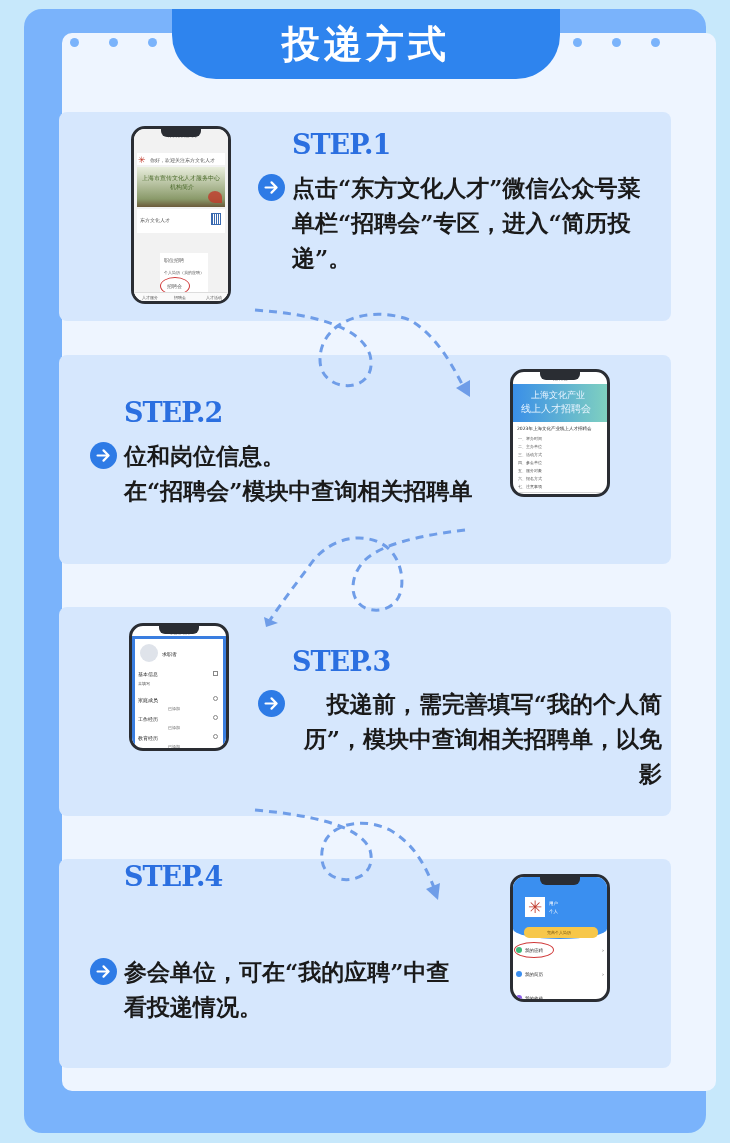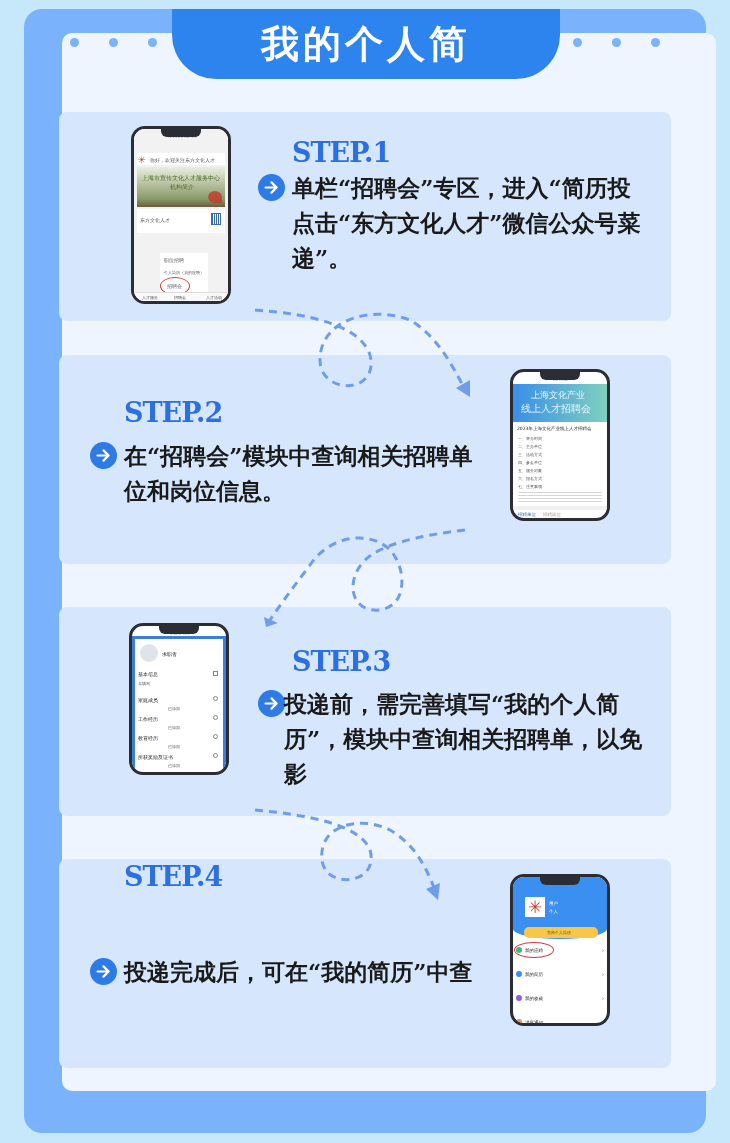--- a/index.html
+++ b/index.html
@@ -40,21 +40,21 @@
     position: absolute; color: #1a1a1a; font-weight: bold; font-size: 23px; line-height: 35px;
     font-family: "DejaVu Serif", "Liberation Serif", serif;
   }
   .arrow-icon {
     position: absolute; width: 27px; height: 27px; border-radius: 50%;
     background: #2e7be6; display: flex; align-items: center; justify-content: center;
   }
   .arrow-icon svg { width: 17px; height: 17px; }
 
   .phone {
-    position: absolute; width: 100px; height: 152px;
+    position: absolute; width: 100px; height: 128px;
     border: 3px solid #2a2d33; border-radius: 14px; background: #ffffff; overflow: hidden;
   }
   .notch {
     position: absolute; left: 50%; transform: translateX(-50%); top: -1px;
     width: 40px; height: 9px; background: #2a2d33; border-radius: 0 0 6px 6px; z-index: 3;
   }
   .ph-text { position: absolute; font-size: 5px; color: #555; font-family: "DejaVu Sans", sans-serif; white-space: nowrap; }
   .curve { position: absolute; pointer-events: none; }
 </style>
 </head>
@@ -65,21 +65,21 @@
 </div>
 
 <div class="dot" style="left:70px"></div>
 <div class="dot" style="left:109px"></div>
 <div class="dot" style="left:148px"></div>
 <div class="dot" style="left:573px"></div>
 <div class="dot" style="left:612px"></div>
 <div class="dot" style="left:651px"></div>
 
 <div class="title-tab">
-  <span>我的个人简</span>
+  <span>投递方式</span>
 </div>
 
 <div class="card" style="top:112px;height:209px;"></div>
 <div class="phone" style="left:131px;top:126px;height:178px;">
   <div class="notch"></div>
   <div style="position:absolute;left:0;top:0;right:0;height:100%;background:#f2f2f2;"></div>
   <div class="ph-text" style="left:34px;top:3px;">东方文化人才</div>
   <div style="position:absolute;left:3px;top:24px;right:3px;height:12px;background:#fff;"></div>
   <div style="position:absolute;left:4px;top:26px;color:#c0392b;font-size:9px;">✳</div>
   <div class="ph-text" style="left:16px;top:28px;">你好，欢迎关注东方文化人才</div>
@@ -93,42 +93,42 @@
   <div style="position:absolute;left:26px;top:124px;width:48px;height:44px;background:#fff;"></div>
   <div class="ph-text" style="left:30px;top:128px;">职位招聘</div>
   <div class="ph-text" style="left:30px;top:141px;font-size:4px;">个人简历（我的应聘）</div>
   <div class="ph-text" style="left:33px;top:154px;">招聘会</div>
   <div style="position:absolute;left:26px;top:148px;width:30px;height:18px;border:1px solid #d03a3a;border-radius:50%;"></div>
   <div style="position:absolute;left:0;right:0;bottom:0;height:9px;background:#fafafa;border-top:1px solid #ddd;"></div>
   <div class="ph-text" style="left:8px;bottom:1px;font-size:4px;">人才服务</div>
   <div class="ph-text" style="left:40px;bottom:1px;font-size:4px;">招聘会</div>
   <div class="ph-text" style="left:72px;bottom:1px;font-size:4px;">人才活动</div>
 </div>
-<div class="step-title" style="left:292px;top:129px;margin-top:8px;">STEP.1</div>
+<div class="step-title" style="left:292px;top:129px;">STEP.1</div>
 <div class="arrow-icon" style="left:258px;top:174px;">
   <svg viewBox="0 0 20 20">
       <path d="M3 10 H15 M10 4 L16 10 L10 16" stroke="#fff" stroke-width="2.6" fill="none" stroke-linecap="round" stroke-linejoin="round"></path>
     </svg>
 </div>
 <div class="step-body" style="left:292px;top:170px;width:370px;">
+  <div>点击“东方文化人才”微信公众号菜</div>
   <div>单栏“招聘会”专区，进入“简历投</div>
-  <div>点击“东方文化人才”微信公众号菜</div>
   <div>递”。</div>
 </div>
 
 <div class="card" style="top:355px;height:209px;"></div>
 <div class="step-title" style="left:124px;top:397px;">STEP.2</div>
 <div class="arrow-icon" style="left:90px;top:442px;">
   <svg viewBox="0 0 20 20">
       <path d="M3 10 H15 M10 4 L16 10 L10 16" stroke="#fff" stroke-width="2.6" fill="none" stroke-linecap="round" stroke-linejoin="round"></path>
     </svg>
 </div>
 <div class="step-body" style="left:124px;top:438px;width:380px;">
+  <div>位和岗位信息。</div>
   <div>在“招聘会”模块中查询相关招聘单</div>
-  <div>位和岗位信息。</div>
 </div>
 <div class="phone" style="left:510px;top:369px;">
   <div class="notch"></div>
   <div class="ph-text" style="left:40px;top:3px;">招聘会</div>
   <div style="position:absolute;left:0;top:12px;right:0;height:38px;background:linear-gradient(90deg,#3a8fe8,#7fd0c0);"></div>
   <div class="ph-text" style="left:18px;top:17px;color:#e8f4ff;font-size:9px;">上海文化产业</div>
   <div class="ph-text" style="left:8px;top:30px;color:#e8f4ff;font-size:10px;">线上人才招聘会</div>
   <div class="ph-text" style="left:4px;top:54px;font-size:4.5px;color:#222;">2023年上海文化产业线上人才招聘会</div>
   <div class="ph-text" style="left:5px;top:64px;font-size:4px;">一、举办时间</div>
   <div class="ph-text" style="left:5px;top:72px;font-size:4px;">二、主办单位</div>
@@ -170,34 +170,35 @@
   <div style="position:absolute;right:8px;top:89px;width:5px;height:5px;border:1px solid #888;border-radius:50%;"></div>
   <div style="position:absolute;right:8px;top:108px;width:5px;height:5px;border:1px solid #888;border-radius:50%;"></div>
   <div style="position:absolute;right:8px;top:127px;width:5px;height:5px;border:1px solid #888;border-radius:50%;"></div>
 </div>
 <div class="step-title" style="left:292px;top:646px;">STEP.3</div>
 <div class="arrow-icon" style="left:258px;top:690px;">
   <svg viewBox="0 0 20 20">
       <path d="M3 10 H15 M10 4 L16 10 L10 16" stroke="#fff" stroke-width="2.6" fill="none" stroke-linecap="round" stroke-linejoin="round"></path>
     </svg>
 </div>
-<div class="step-body" style="left:284px;top:686px;width:370px;">
+<div class="step-body" style="left:292px;top:686px;width:370px;text-align:right;">
   <div>投递前，需完善填写“我的个人简</div>
   <div>历”，模块中查询相关招聘单，以免影</div>
 </div>
 
 <div class="card" style="top:859px;height:209px;"></div>
 <div class="step-title" style="left:124px;top:861px;">STEP.4</div>
 <div class="arrow-icon" style="left:90px;top:958px;">
   <svg viewBox="0 0 20 20">
       <path d="M3 10 H15 M10 4 L16 10 L10 16" stroke="#fff" stroke-width="2.6" fill="none" stroke-linecap="round" stroke-linejoin="round"></path>
     </svg>
 </div>
 <div class="step-body" style="left:124px;top:954px;width:380px;">
-  <div>投递完成后，可在“我的简历”中查</div>
+  <div>参会单位，可在“我的应聘”中查</div>
+  <div>看投递情况。</div>
 </div>
 <div class="phone" style="left:510px;top:874px;">
   <div class="notch"></div>
   <div style="position:absolute;left:0;top:0;right:0;height:62px;background:#3a8ff0;border-radius:0 0 50% 50% / 0 0 10px 10px;"></div>
   <div style="position:absolute;left:12px;top:20px;width:20px;height:20px;background:#fff;color:#c0392b;font-size:17px;line-height:20px;text-align:center;">✳</div>
   <div class="ph-text" style="left:36px;top:24px;color:#fff;font-size:4.5px;">用户</div>
   <div class="ph-text" style="left:36px;top:32px;color:#fff;font-size:4.5px;">个人</div>
   <div style="position:absolute;left:11px;top:50px;width:74px;height:11px;background:#f7c74a;border-radius:5px;"></div>
   <div class="ph-text" style="left:34px;top:53px;font-size:4px;color:#6a4a0a;">完善个人简历</div>
 

